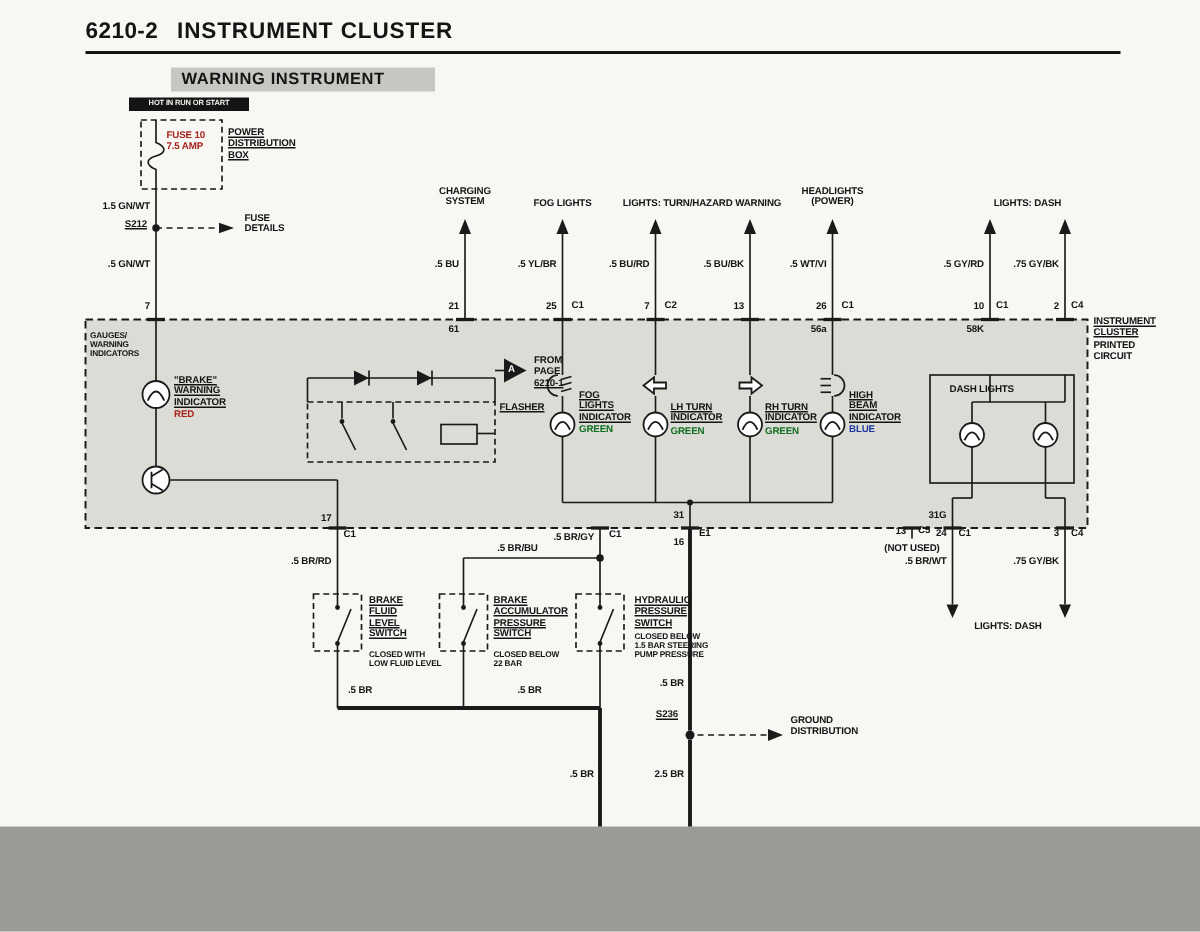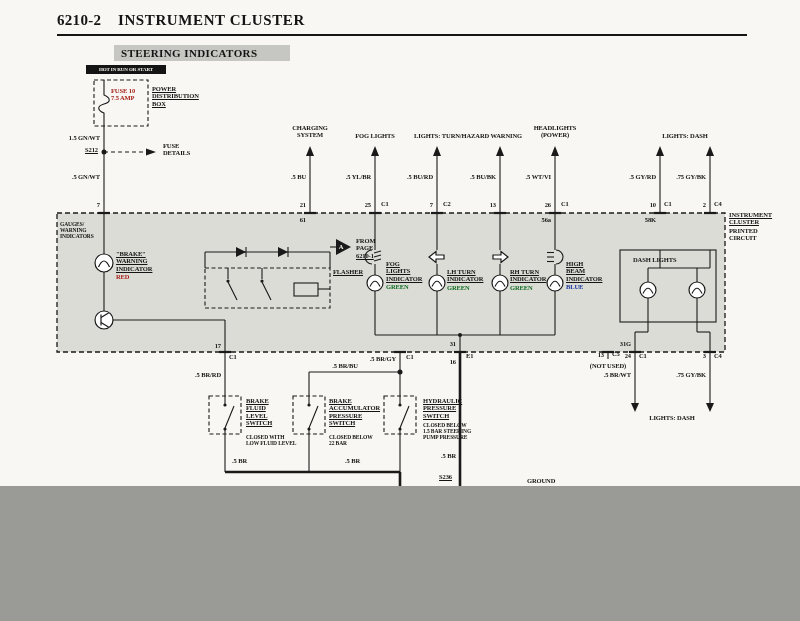--- a/index.html
+++ b/index.html
@@ -1,18 +1,18 @@
 <!DOCTYPE html>
 <html><head>
 <meta charset="utf-8">
 <style>
   *{box-sizing:border-box}
   body{margin:0;background:#9a9a96}
-  .page{position:relative;width:800px;height:486px;background:#f8f7f3;overflow:hidden;
-        font-family:Liberation Serif, serif;color:#141414}
+  .page{position:relative;width:800px;height:551px;background:#f8f7f3;overflow:hidden;
+        font-family:Liberation Sans, sans-serif;color:#141414}
   .docnum{position:absolute;left:57px;top:12px;font-size:15px;font-weight:bold;letter-spacing:.3px}
   .ptitle{position:absolute;left:118px;top:12px;font-size:15px;font-weight:bold;letter-spacing:.6px}
   .rule{position:absolute;left:57px;top:34px;width:690px;height:2px;background:#151515}
   .subtitle{position:absolute;left:114px;top:45px;width:176px;height:16px;background:#c6c6c2;
             font-size:11px;font-weight:bold;line-height:16px;padding-left:7px;letter-spacing:.4px}
   .layer{position:absolute;left:0;top:0;width:800px;height:621px}
   .lbl{position:absolute;font-size:6.5px;font-weight:bold;line-height:1.12;
        white-space:pre-line;color:#141414;letter-spacing:-.1px}
   .u{text-decoration:underline}
   .red{color:#a8221c}
@@ -23,21 +23,21 @@
   svg{position:absolute;left:0;top:0}
 </style>
 </head>
 <body>
 
 <div class="page">
 
   <span class="docnum">6210-2</span>
   <span class="ptitle">INSTRUMENT CLUSTER</span>
   <div class="rule"></div>
-  <div class="subtitle">STEERING INDICATORS</div>
+  <div class="subtitle">WARNING INSTRUMENT</div>
 
   <svg class="layer" width="800" height="621" viewBox="0 0 800 621">
 
     <rect x="57" y="213" width="668" height="139" fill="#dcdcd6" stroke="#1a1a1a" stroke-width="1.3" stroke-dasharray="5,3"></rect>
 
     <g stroke="#1a1a1a" stroke-width="1.1" fill="none">
 
       <rect x="94" y="80" width="54" height="46" stroke-dasharray="4,2.5"></rect>
       <path d="M104 80 V95 C111 98 111 102 104 104 C97 106 97 110 104 113 V126"></path>
       <line x1="104" y1="126" x2="104" y2="213"></line>

